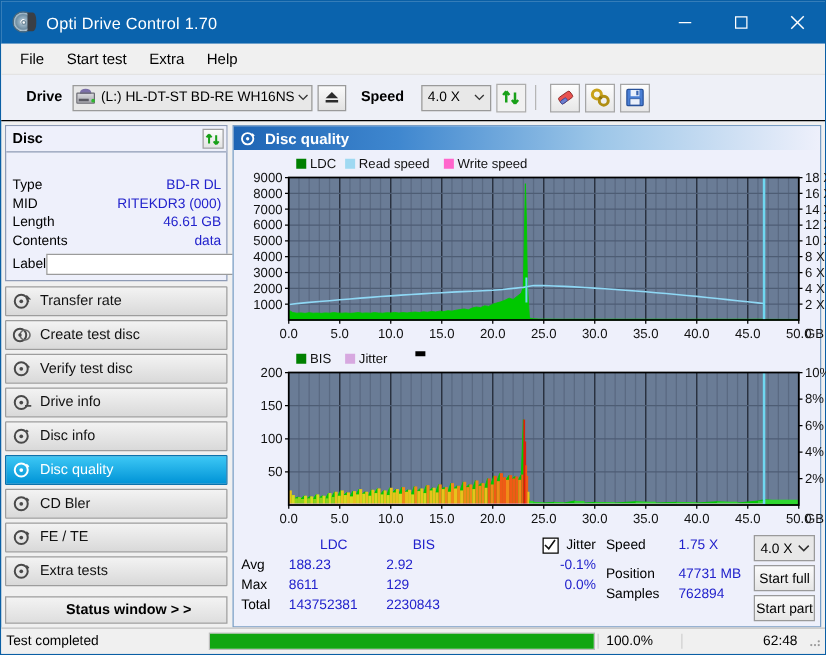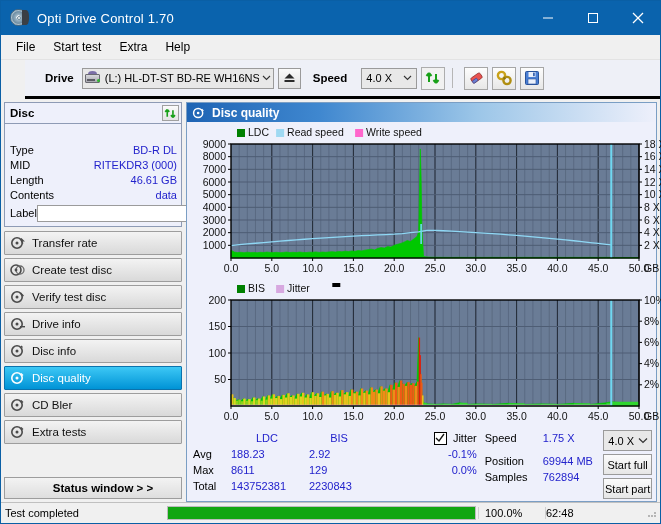--- a/index.html
+++ b/index.html
@@ -46,21 +46,21 @@
   .winbtn svg{display:block;}
   
   .menubar{
     height:24px;background:#f0f0f0;display:flex;align-items:center;
     border-bottom:1px solid #e3e3e3;flex:0 0 auto;padding-left:6px;
   }
   .menuitem{padding:3px 9px;font-size:12px;color:#000;}
   
   .toolbar{
     height:36px;background:#eef0f7;display:flex;align-items:center;
-    border-bottom:3px solid #000000;flex:0 0 auto;padding:0 16px;margin-left:24px;
+    border-bottom:1px solid #000000;flex:0 0 auto;padding:0 16px;
   }
   .tb-label{font-weight:bold;font-size:11.5px;color:#000;margin:0 8px 0 4px;}
   .combo{
     height:21px;border:1px solid #9a9a9a;background:#e8e8e8;
     display:flex;align-items:center;box-sizing:border-box;
     font-size:11px;color:#000;position:relative;
   }
   .combo.drive{width:192px;}
   .combo .cb-text{flex:1 1 auto;padding-left:4px;white-space:nowrap;overflow:hidden;}
   .combo .cb-arrow{width:17px;display:flex;align-items:center;justify-content:center;}
@@ -151,21 +151,21 @@
   .combo.spd2{height:21px;}
   
   .statusbar{
     height:20px;flex:0 0 auto;display:flex;align-items:center;border-top:1px solid #c0c0c0;
     background:#f0f0f0;font-size:11px;
   }
   .sb-text{width:160px;padding-left:4px;}
   .sb-prog{flex:1 1 auto;height:14px;border:1px solid #bcbcbc;background:#fff;margin:0 2px;position:relative;box-sizing:border-box;}
   .sb-fill{position:absolute;left:0;top:0;bottom:0;background:#11a611;}
   .sb-pct{width:60px;padding-left:6px;border-left:1px solid #cfcfcf;}
-  .sb-time{width:92px;padding-right:8px;border-left:1px solid #cfcfcf;}
+  .sb-time{width:92px;text-align:right;padding-right:8px;border-left:1px solid #cfcfcf;}
   .sb-grip{width:12px;height:12px;margin-right:2px;}
 </style>
 </head>
 <body>
 
 <div class="window">
 
   <div class="titlebar">
     <div class="title-icon">
       <div class="disc"></div>
@@ -369,20 +369,30 @@
         </div>
         <div class="navitem">
           <span class="nav-ico">
             <svg width="16" height="16" viewBox="0 0 16 16">
                 <circle cx="7" cy="8" r="5.2" fill="none" stroke="#4a4a4a" stroke-width="1.6"></circle>
                 <circle cx="7" cy="8" r="1.5" fill="#4a4a4a"></circle>
                 <path d="M11 3.5 L13 5.5" stroke="#4a4a4a" stroke-width="1.3"></path>
               </svg>
           </span>
           <span>CD Bler</span>
+        </div>
+        <div class="navitem">
+          <span class="nav-ico">
+            <svg width="16" height="16" viewBox="0 0 16 16">
+                <circle cx="7" cy="8" r="5.2" fill="none" stroke="#4a4a4a" stroke-width="1.6"></circle>
+                <circle cx="7" cy="8" r="1.5" fill="#4a4a4a"></circle>
+                <path d="M11 3.5 L13 5.5" stroke="#4a4a4a" stroke-width="1.3"></path>
+              </svg>
+          </span>
+          <span>FE / TE</span>
         </div>
         <div class="navitem">
           <span class="nav-ico">
             <svg width="16" height="16" viewBox="0 0 16 16">
                 <circle cx="7" cy="8" r="5.2" fill="none" stroke="#4a4a4a" stroke-width="1.6"></circle>
                 <circle cx="7" cy="8" r="1.5" fill="#4a4a4a"></circle>
                 <path d="M11 3.5 L13 5.5" stroke="#4a4a4a" stroke-width="1.3"></path>
               </svg>
           </span>
           <span>Extra tests</span>
@@ -803,21 +813,21 @@
         </div>
 
         <div class="sp-col">
           <div class="sp-row">
             <span class="k">Speed</span>
             <span class="v">1.75 X</span>
           </div>
           <div class="sp-gap"></div>
           <div class="sp-row">
             <span class="k">Position</span>
-            <span class="v">69944 MB</span>
+            <span class="v">47731 MB</span>
           </div>
           <div class="sp-row">
             <span class="k">Samples</span>
             <span class="v">762894</span>
           </div>
         </div>
 
         <div class="btn-col">
           <div class="combo spd2">
             <div class="cb-text">4.0 X</div>

